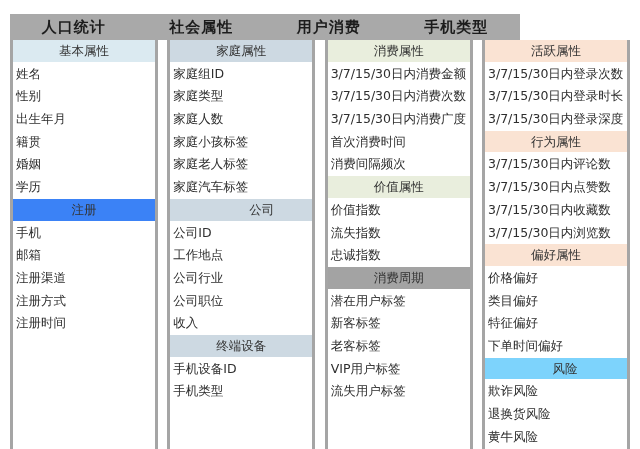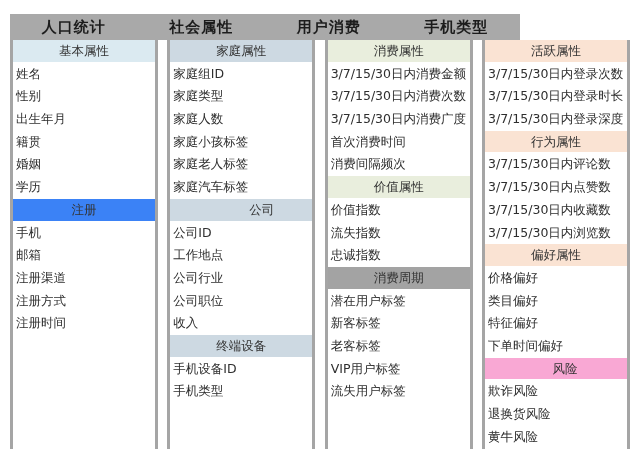--- a/index.html
+++ b/index.html
@@ -143,19 +143,19 @@
         <div class="subheader" style="background: rgb(250, 227, 211);">行为属性</div>
         <div class="item">3/7/15/30日内评论数</div>
         <div class="item">3/7/15/30日内点赞数</div>
         <div class="item">3/7/15/30日内收藏数</div>
         <div class="item">3/7/15/30日内浏览数</div>
         <div class="subheader" style="background: rgb(250, 227, 211);">偏好属性</div>
         <div class="item">价格偏好</div>
         <div class="item">类目偏好</div>
         <div class="item">特征偏好</div>
         <div class="item">下单时间偏好</div>
-        <div class="subheader" style="background: #f9a8d4; padding-left: 18px;">风险</div>
+        <div class="subheader" style="background: #7dd3fc; padding-left: 18px;">风险</div>
         <div class="item">欺诈风险</div>
         <div class="item">退换货风险</div>
         <div class="item">黄牛风险</div>
       </div>
     </div>
 </div>
 
 </body></html>

